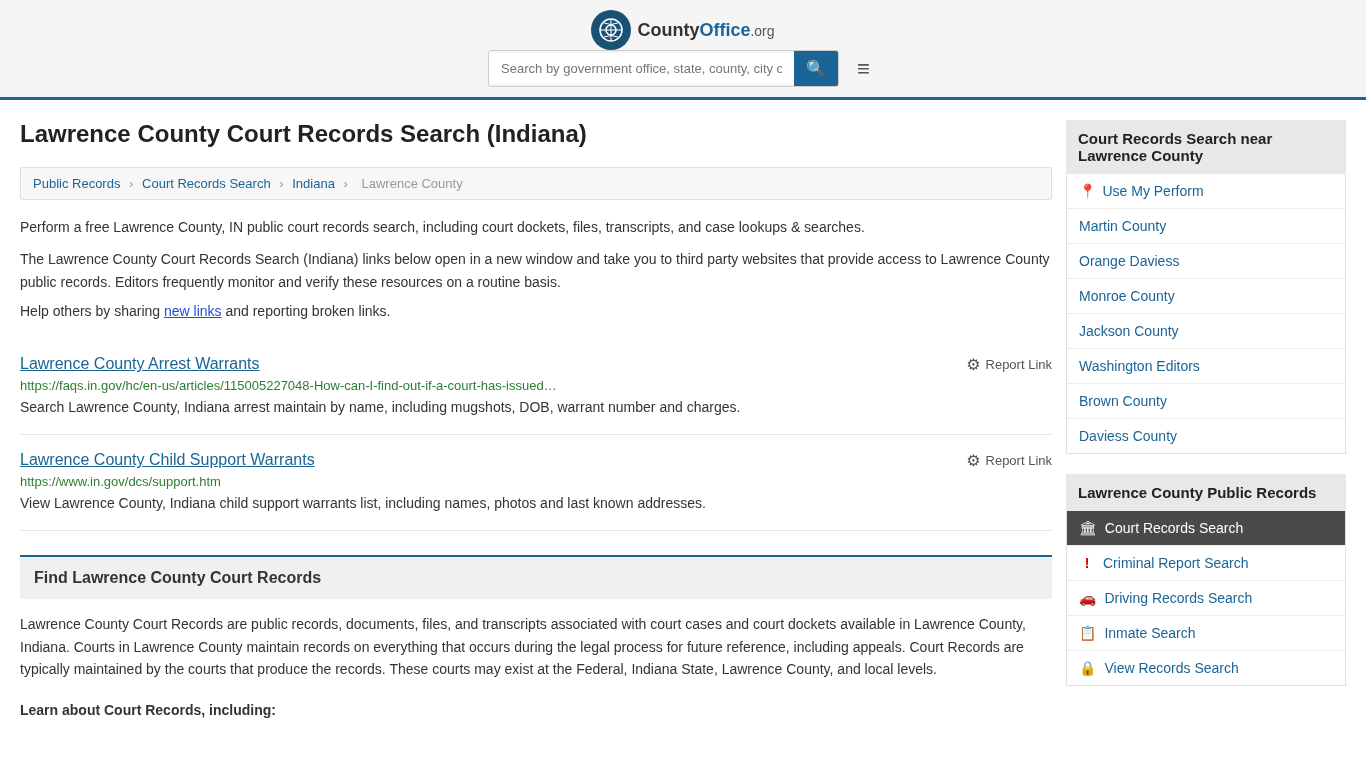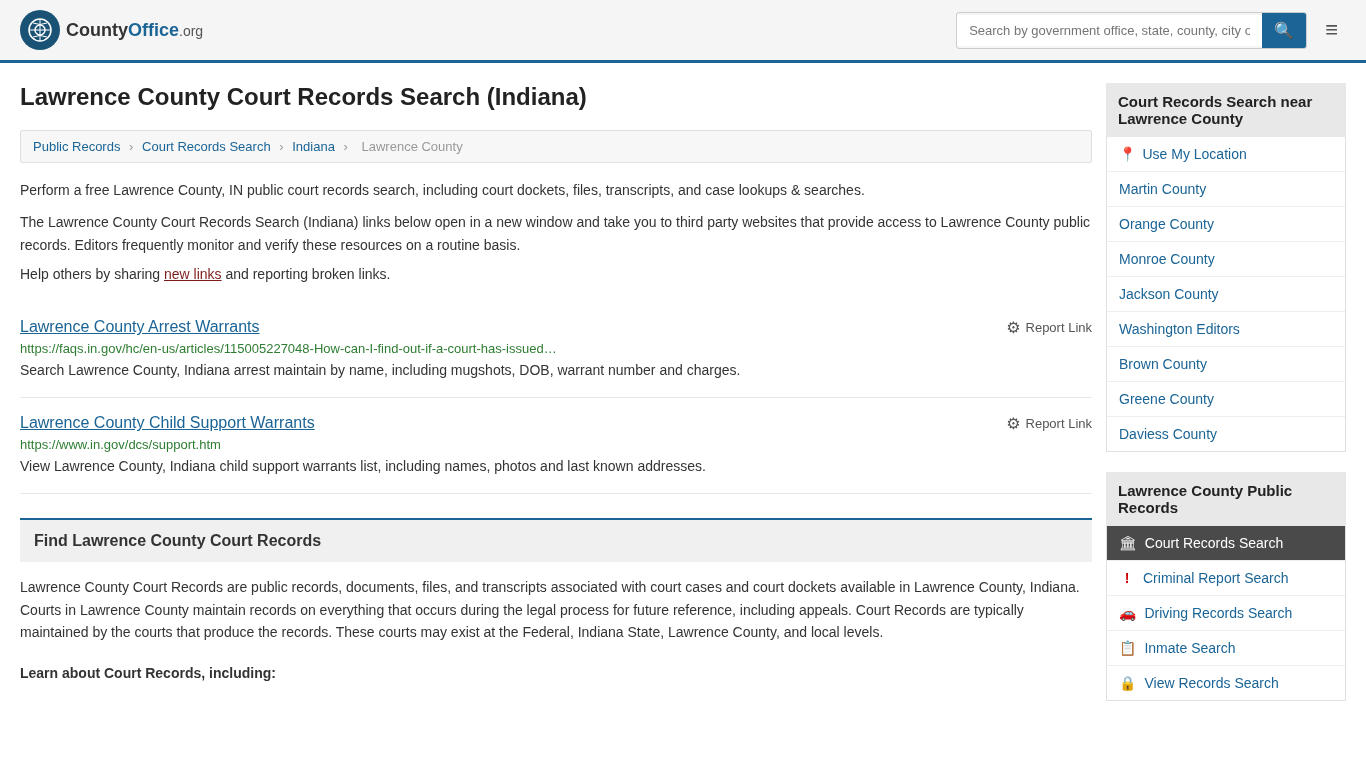--- a/index.html
+++ b/index.html
@@ -6,20 +6,21 @@
     body { font-family: Arial, sans-serif; font-size: 14px; color: #333; background: #fff; }
 
     
     .header {
       background: #f5f5f5;
       border-bottom: 3px solid #1a6496;
       padding: 10px 20px;
       display: flex;
       align-items: center;
       justify-content: space-between;
+      flex-direction: column;
     }
     .logo-area {
       display: flex;
       align-items: center;
       gap: 6px;
     }
     .logo-circle {
       width: 40px;
       height: 40px;
       border-radius: 50%;
@@ -111,21 +112,21 @@
       color: #333;
       line-height: 1.6;
       margin-bottom: 10px;
     }
     .share-text {
       font-size: 14px;
       color: #333;
       margin-bottom: 20px;
     }
     .share-text a {
-      color: #7f1d1d;
+      color: #1d4ed8;
       text-decoration: underline;
     }
 
     
     .record-item {
       border-bottom: 1px solid #e8e8e8;
       padding: 16px 0;
     }
     .record-header {
       display: flex;
@@ -186,21 +187,21 @@
     }
     .learn-about {
       font-size: 14px;
       font-weight: bold;
       color: #333;
       margin-top: 22px;
     }
 
     
     .sidebar {
-      width: 240px;
+      width: 280px;
       flex-shrink: 0;
     }
     .sidebar-section-title {
       background: #e8e8e8;
       padding: 10px 12px;
       font-size: 15px;
       font-weight: bold;
       color: #222;
       margin-bottom: 0;
     }
@@ -349,42 +350,39 @@
       <p class="learn-about">Learn about Court Records, including:</p>
     </div>
   </div>
 
   <aside class="sidebar">
 
     <div class="sidebar-section-title">Court Records Search near Lawrence County</div>
     <div class="sidebar-list">
       <div class="sidebar-item use-location">
         <span class="location-icon">📍</span>
-        <a href="#">Use My Location</a>
+        <a href="#">Use My Perform</a>
       </div>
       <div class="sidebar-item">
         <a href="#">Martin County</a>
       </div>
       <div class="sidebar-item">
-        <a href="#">Orange County</a>
+        <a href="#">Orange Daviess</a>
       </div>
       <div class="sidebar-item">
         <a href="#">Monroe County</a>
       </div>
       <div class="sidebar-item">
         <a href="#">Jackson County</a>
       </div>
       <div class="sidebar-item">
         <a href="#">Washington Editors</a>
       </div>
       <div class="sidebar-item">
         <a href="#">Brown County</a>
-      </div>
-      <div class="sidebar-item">
-        <a href="#">Greene County</a>
       </div>
       <div class="sidebar-item">
         <a href="#">Daviess County</a>
       </div>
     </div>
 
     <div class="sidebar-section-title">Lawrence County Public Records</div>
     <div class="sidebar-records">
       <div class="sidebar-record-item active">
         <span class="record-icon">🏛</span>

